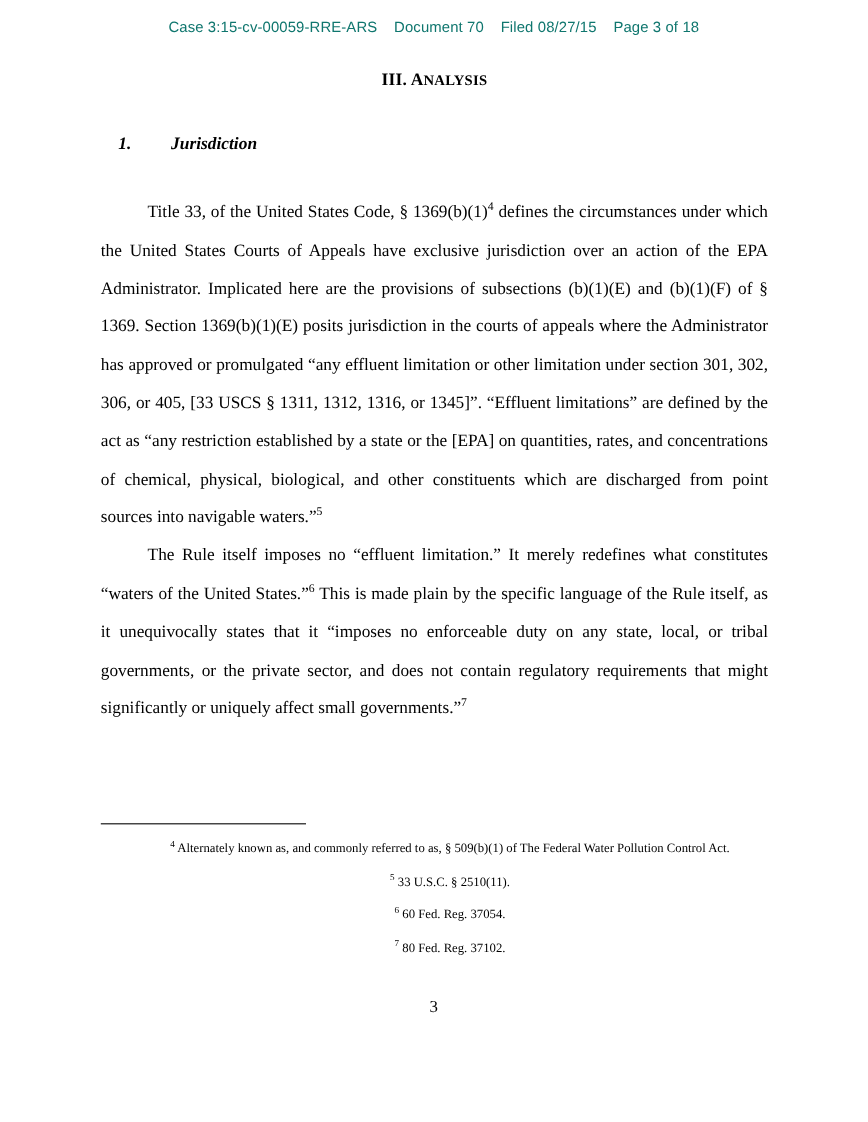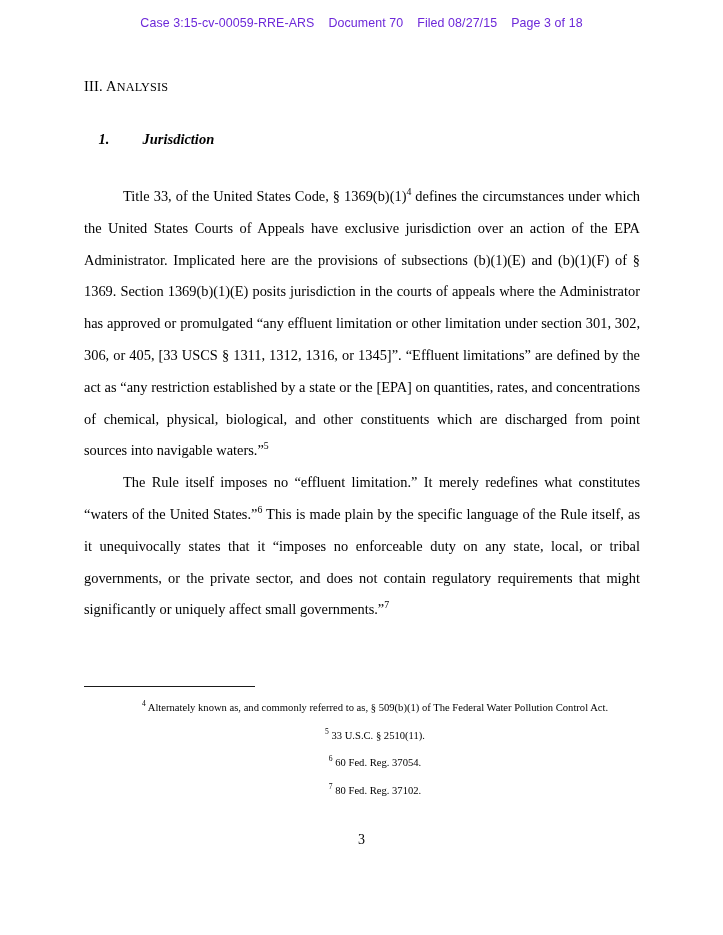--- a/index.html
+++ b/index.html
@@ -18,39 +18,40 @@
 
   
   .ecf-header {
     position: absolute;
     top: 16px;
     left: 0;
     width: 723px;
     text-align: center;
     font-family: "Liberation Sans", "DejaVu Sans", sans-serif;
     font-size: 12.4px;
-    color: #6d28d9;
+    color: #0f766e;
     letter-spacing: 0.1px;
     white-space: nowrap;
   }
   .ecf-header .seg { margin-right: 14px; }
   .ecf-header .seg:last-child { margin-right: 0; }
 
   
   .page {
     position: absolute;
     left: 84px;
     top: 0;
     width: 556px;
   }
 
   .section-title {
-    margin-top: 78px;
+    margin-top: 59px;
+    text-align: center;
     font-size: 14.5px;
-    font-weight: normal;
+    font-weight: bold;
     letter-spacing: 0.2px;
   }
   .section-title .smallcaps {
     font-size: 12.2px;
   }
 
   .subhead {
     margin-top: 19px;
     font-size: 14.5px;
     font-weight: bold;

